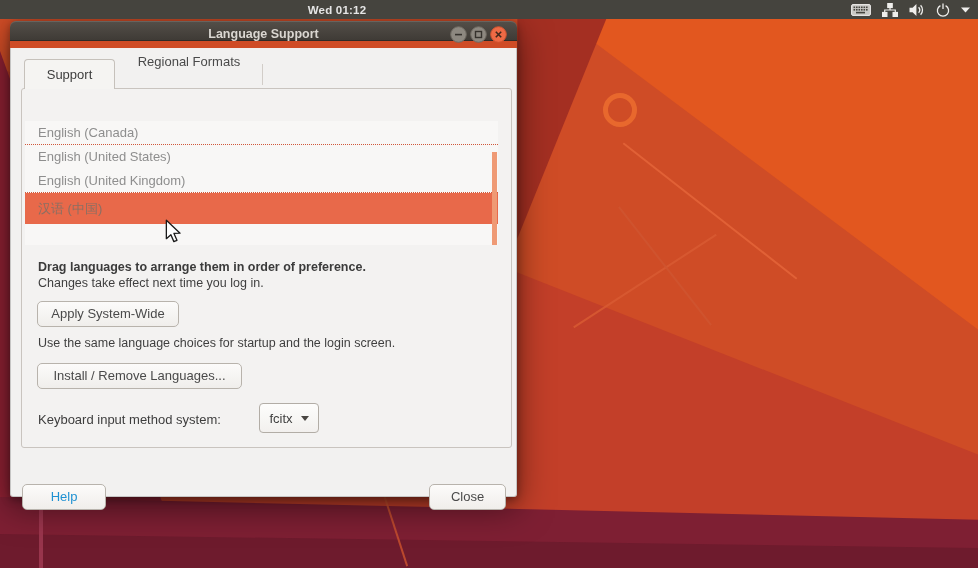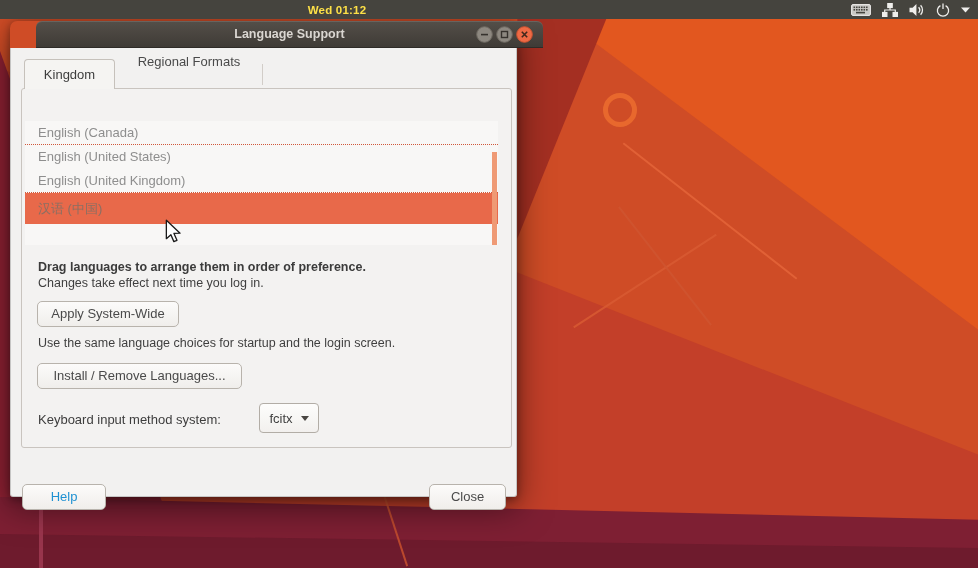--- a/index.html
+++ b/index.html
@@ -19,32 +19,32 @@
   .wp-ring { left:603px; top:93px; width:34px; height:34px; border:5px solid #ea6b2f; border-radius:50%; opacity:.9; }
   .wp-line { height:2px; opacity:.85; }
   .l1 { left:600px; top:210px; width:220px; background:#e4653a; transform:rotate(38deg); }
   .l2 { left:560px; top:280px; width:170px; background:#d85a33; transform:rotate(-33deg); }
   .l3 { left:590px; top:265px; width:150px; background:#cf5530; transform:rotate(52deg); }
   .l4 { left:345px; top:520px; width:95px;  background:#c8502e; transform:rotate(72deg); }
   .wp-vstripe { left:39px; top:498px; width:4px; height:70px; background:#a03a52; opacity:.85; }
 
   
   .panel { position:absolute; left:0; top:0; width:978px; height:19px; background:#45443e; z-index:5;
-           color:#fde047; display:flex; align-items:center; }
+           color:#e5e5e5; display:flex; align-items:center; }
   .panel-clock { position:absolute; left:300px; width:74px; text-align:center; font-size:11.5px; font-weight:bold; letter-spacing:.2px; }
   .tray { position:absolute; right:8px; top:0; height:19px; display:flex; align-items:center; gap:11px; }
   .tray svg { display:block; }
 
   
   .window { position:absolute; left:10px; top:21px; width:507px; height:476px; z-index:3;
             border-radius:7px 7px 3px 3px;
             box-shadow:0 10px 34px rgba(0,0,0,.5), 0 2px 8px rgba(0,0,0,.35); }
-  .titlebar { position:absolute; left:0; top:0; width:100%; height:27px;
+  .titlebar { position:absolute; left:0; top:0; width:100%; height:20px;
               background:linear-gradient(#544f49,#3f3b36); border-radius:6px 6px 0 0;
-              border-bottom:1px solid #2e2b27; box-shadow:inset 0 1px 0 rgba(255,255,255,.12);margin-left:26px; }
+              border-bottom:1px solid #2e2b27; box-shadow:inset 0 1px 0 rgba(255,255,255,.12); }
   .title { position:absolute; left:0; right:0; top:0; height:27px; line-height:27px; text-align:center;
            color:#dad6d1; font-size:12.5px; font-weight:bold; }
   .winbtns { position:absolute; right:10px; top:5px; display:flex; gap:3px; }
   .winbtns svg { display:block; }
 
   .body { position:absolute; left:0; top:27px; width:507px; height:449px; background:#f2f1f0;
           border-radius:0 0 3px 3px; border:1px solid rgba(0,0,0,.18); border-top:none; }
 
   
   .tab-active { position:absolute; left:13px; top:11px; width:91px; height:30px; background:#f5f4f2;
@@ -166,21 +166,21 @@
         <rect x="5.5" y="5.5" width="6" height="6" fill="none" stroke="#36322d" stroke-width="1.4"></rect>
       </svg>
       <svg width="17" height="17" viewBox="0 0 17 17">
         <circle cx="8.5" cy="8.5" r="7.8" fill="#ee6a45" stroke="#cf5330" stroke-width="1"></circle>
         <path d="M5.8,5.8 L11.2,11.2 M11.2,5.8 L5.8,11.2" stroke="#41281c" stroke-width="1.6"></path>
       </svg>
     </div>
   </div>
 
   <div class="body">
-    <div class="tab-active">Kingdom</div>
+    <div class="tab-active">Support</div>
     <div class="tab-inactive">Regional Formats</div>
     <div class="tab-sep"></div>
 
     <div class="frame">
 
       <div class="list">
         <div class="row r1 row-sep"><span>English (Canada)</span></div>
         <div class="row r3"><span>English (United States)</span></div>
         <div class="row r2 row-sep"><span>English (United Kingdom)</span></div>
         <div class="row r4"><span>汉语 (中国)</span></div>

